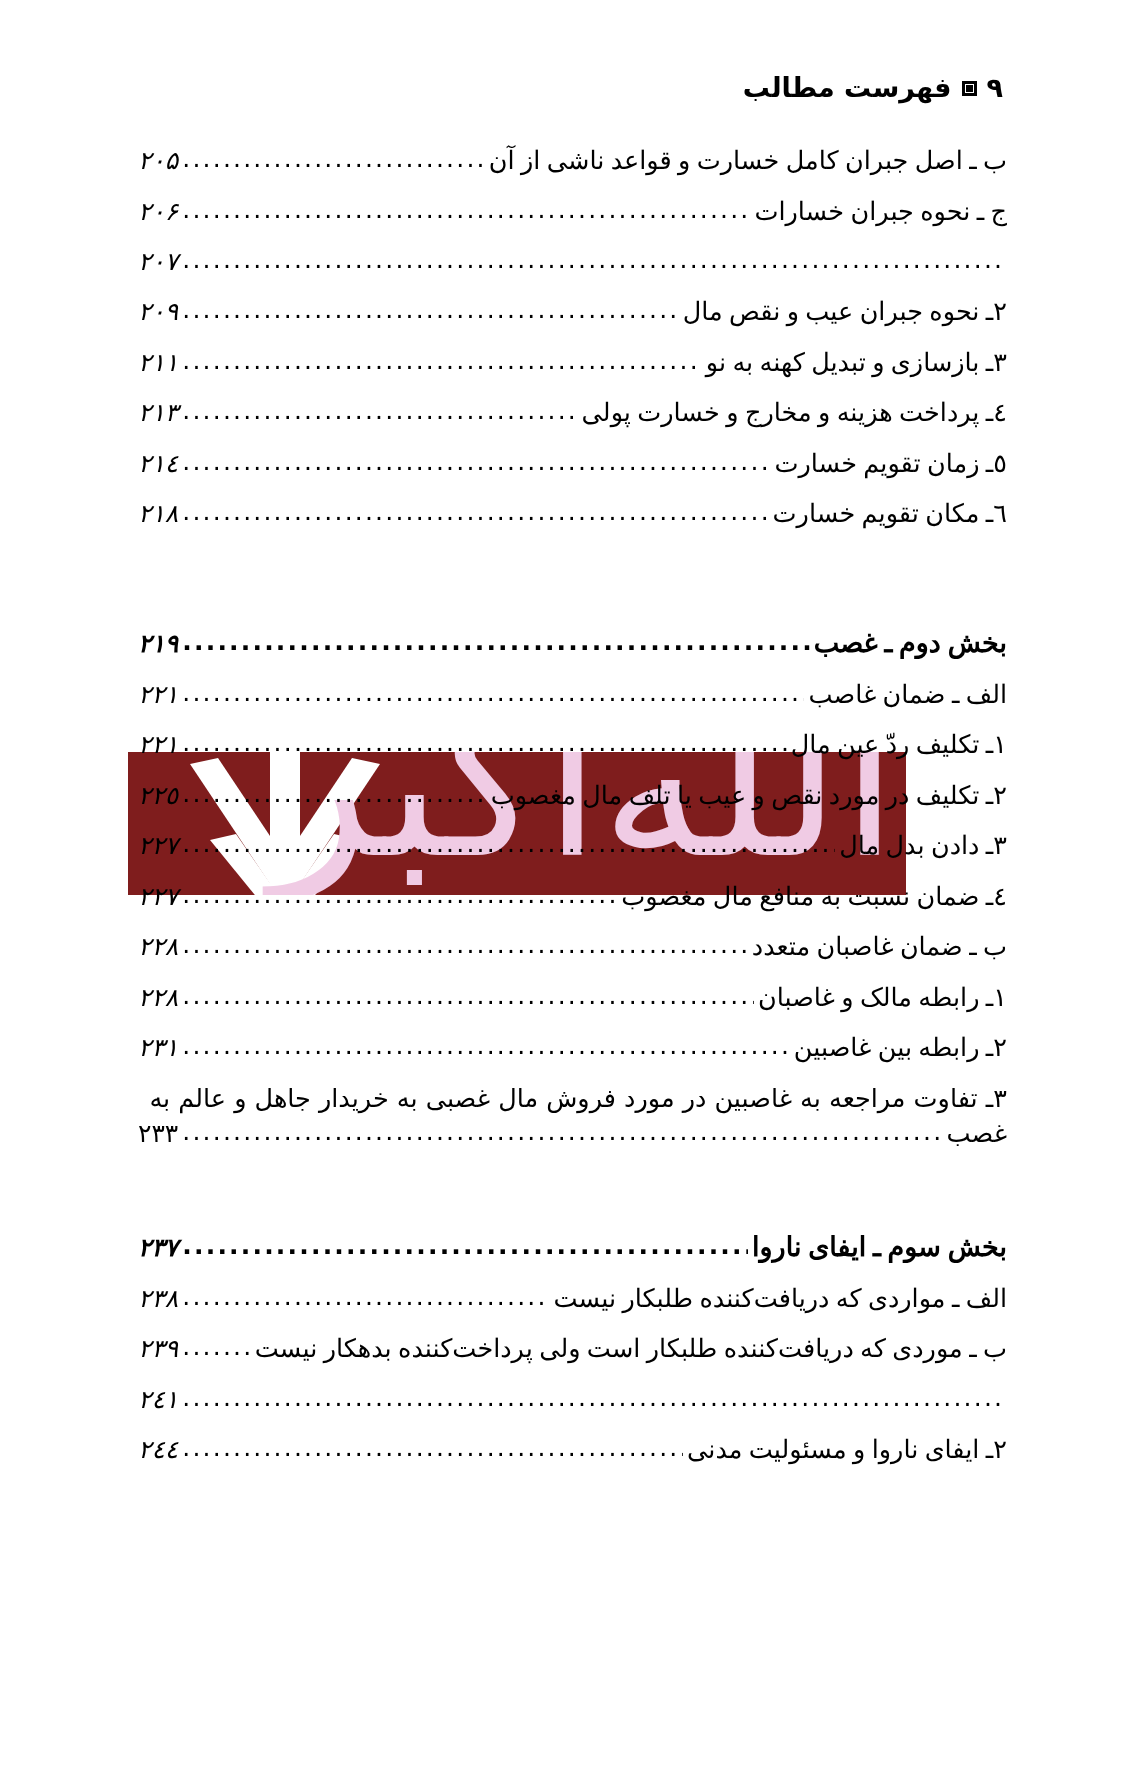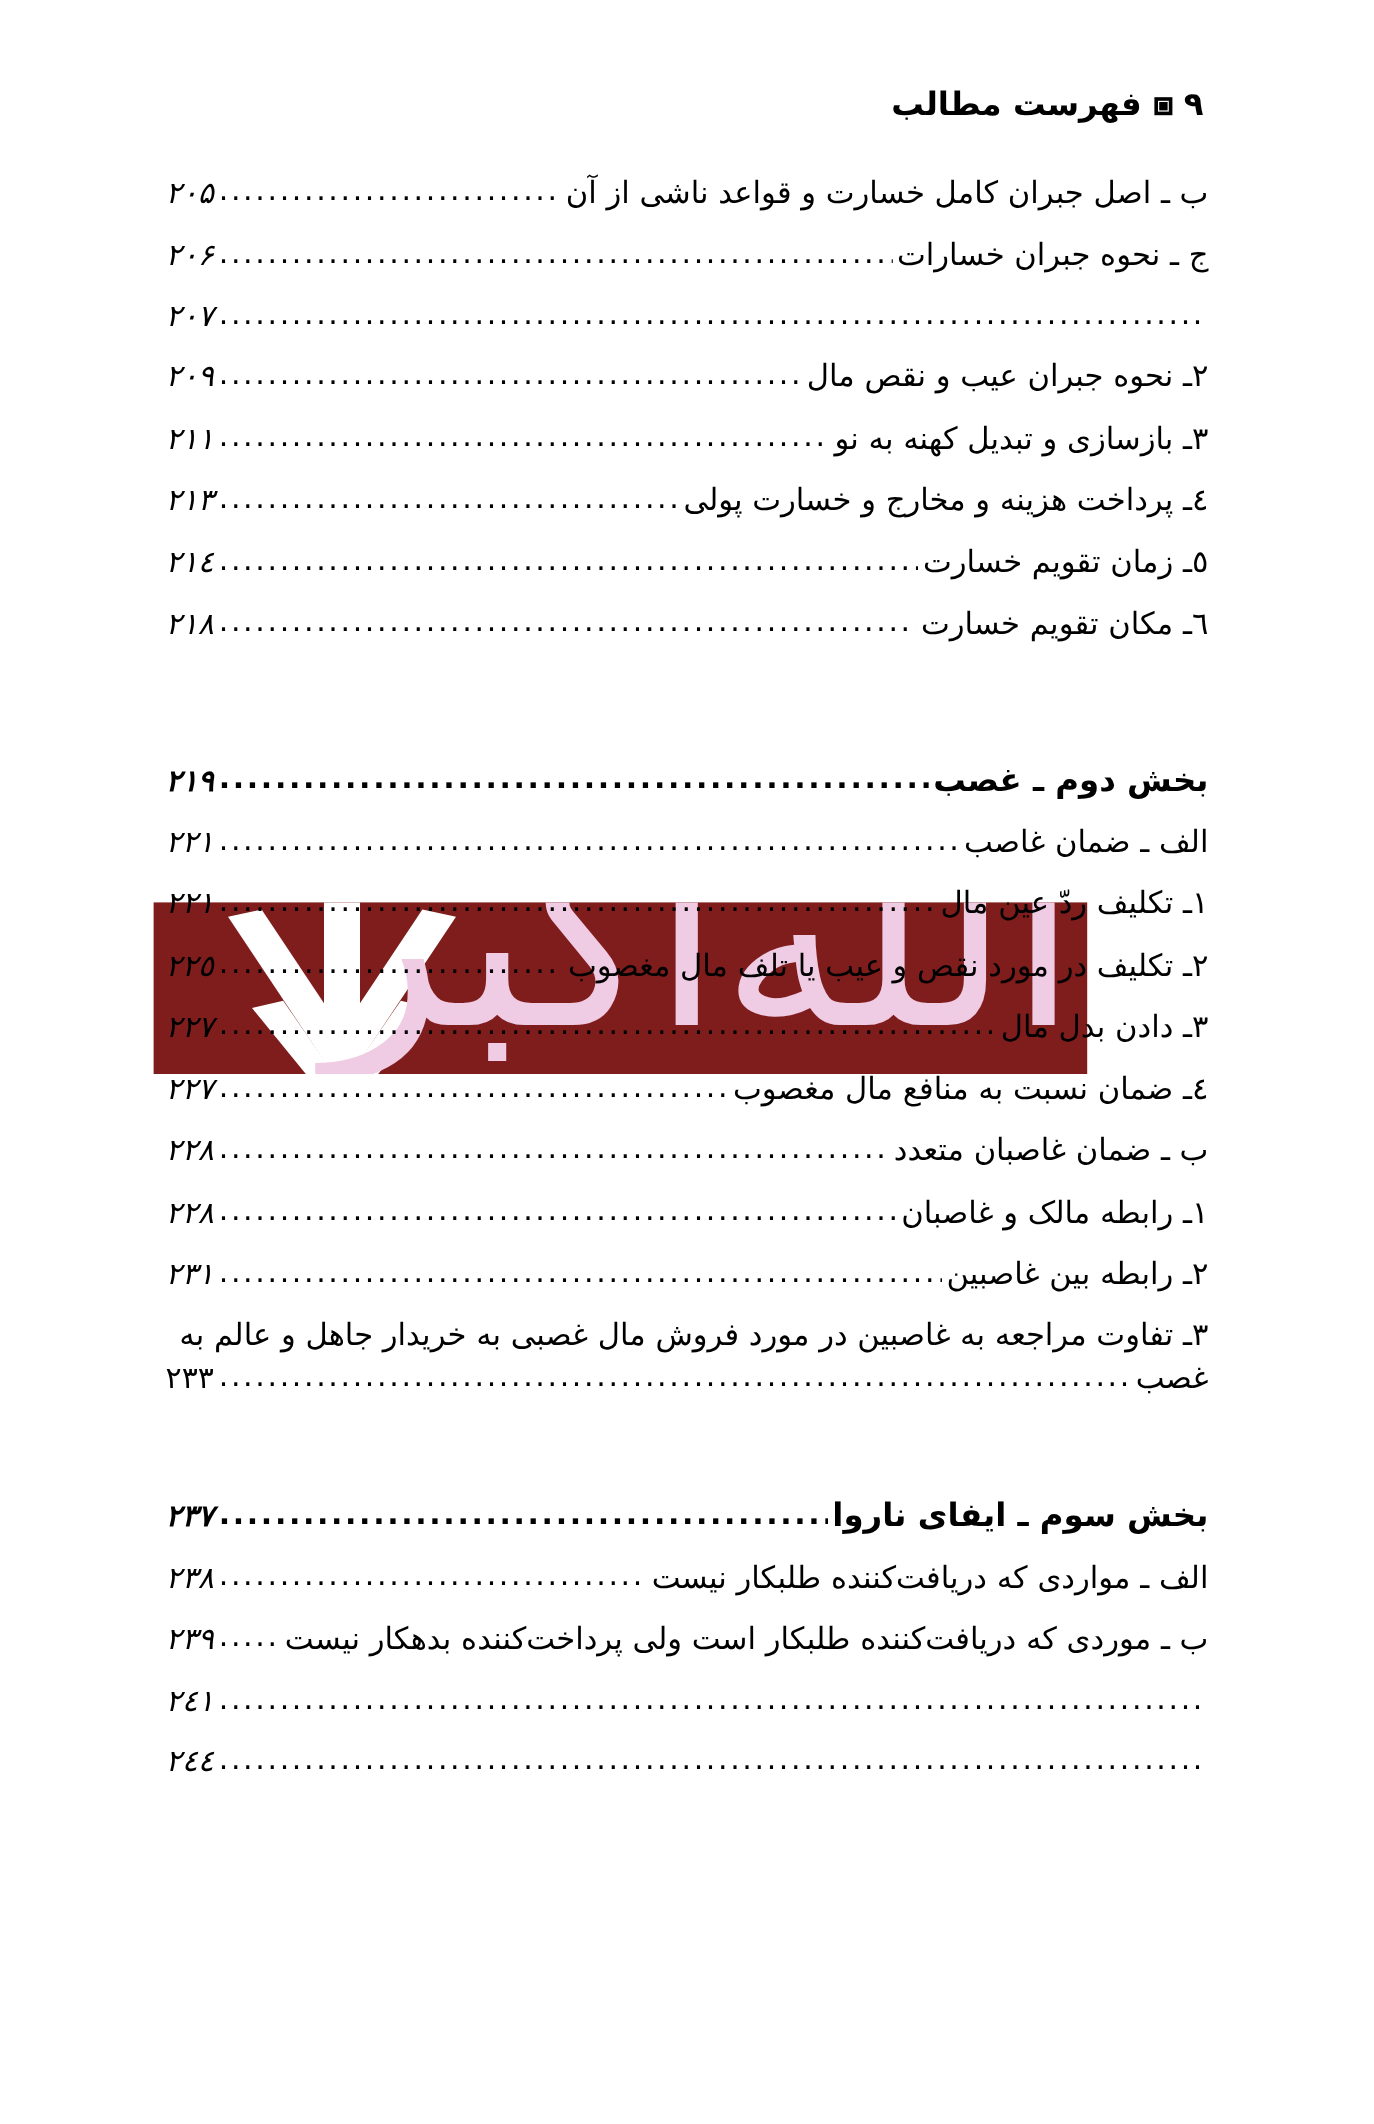--- a/index.html
+++ b/index.html
@@ -99,20 +99,21 @@
     font-size: 25.5px;
     line-height: 1.0;
     color: #000;
     margin-bottom: 25px;
     white-space: nowrap;
   }
 
   .entry .label {
     flex: 0 0 auto;
     white-space: nowrap;
+    font-family: Liberation Serif, serif;
   }
   .entry .leader {
     flex: 1 1 auto;
     overflow: hidden;
     margin: 0 4px;
     position: relative;
     top: -2px;
     height: 1em;
     letter-spacing: 2.2px;
     color: #000;
@@ -322,19 +323,20 @@
       <div class="entry">
         <span class="label">ب ـ موردی که دریافت‌کننده طلبکار است ولی پرداخت‌کننده بدهکار نیست</span>
         <span class="leader">..........................................................................................................................</span>
         <span class="pageno">۲۳۹</span>
       </div>
       <div class="entry">
         <span class="leader">..........................................................................................................................</span>
         <span class="pageno">۲٤۱</span>
       </div>
       <div class="entry">
+        <span class="label">۲ـ ایفای ناروا و مسئولیت مدنی</span>
         <span class="leader">..........................................................................................................................</span>
         <span class="pageno">۲٤٤</span>
       </div>
     </div>
 
   </div>
 </div>
 
 </body></html>

